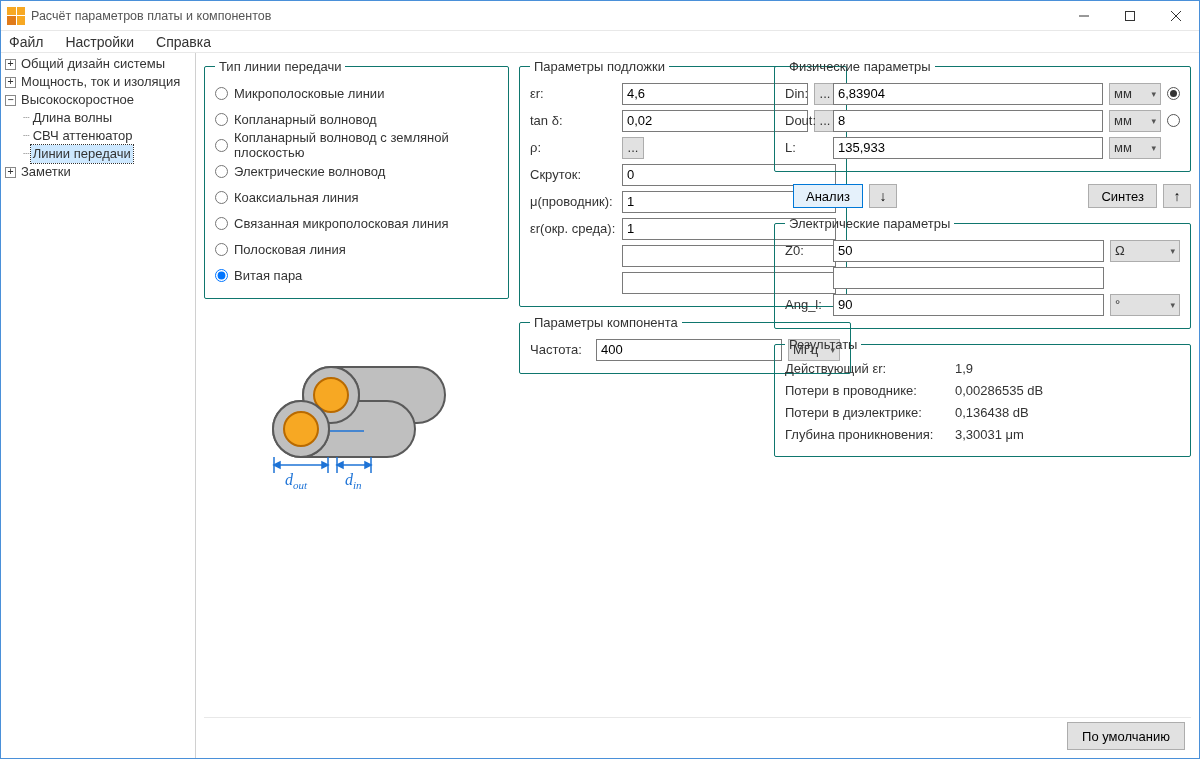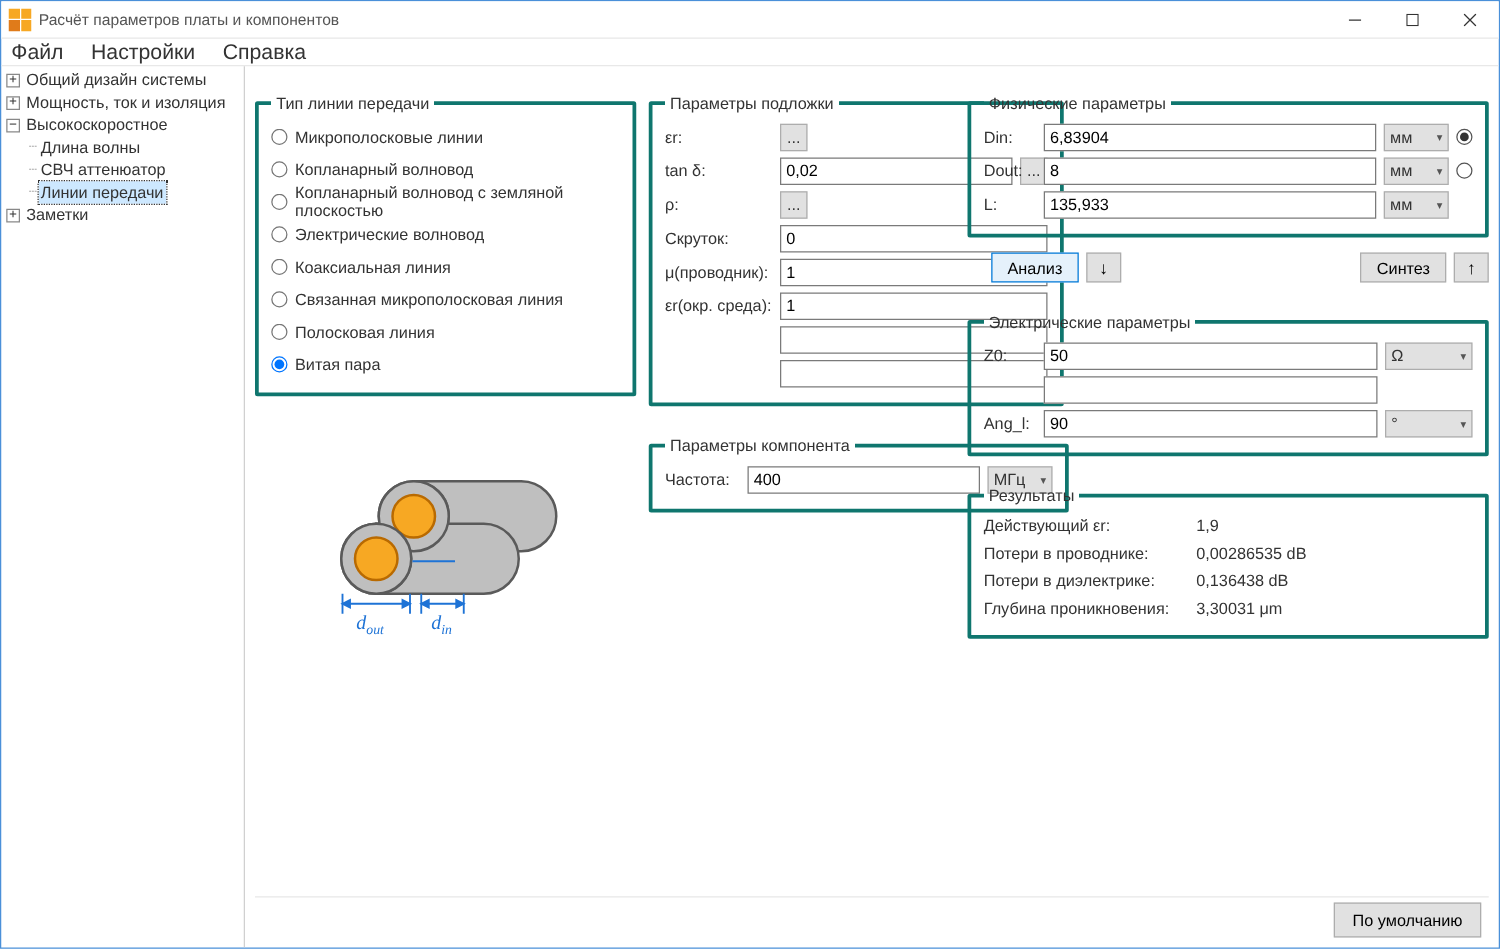--- a/index.html
+++ b/index.html
@@ -28,21 +28,21 @@
     width: 18px; height: 18px; margin-right: 6px;
     display: grid; grid-template-columns: 1fr 1fr; grid-template-rows: 1fr 1fr; gap:1px;
     background:#fff;
   }
   .titlebar .app-icon span { background:#f7a823; }
   .titlebar .app-icon span:nth-child(3){ background:#e07b1a;}
   .titlebar .title { flex:1; color:#555; font-size:12.5px; }
   .titlebar .win-controls { display:flex; align-items: stretch; height:100%; }
   .wc-btn { width:46px; display:flex; align-items:center; justify-content:center; color:#666; font-size:10px; cursor:pointer; }
   
-  .menubar { height:22px; display:flex; align-items:center; padding:0 4px; gap:14px; font-size:17px; border-bottom:1px solid #e8e8e8;}
+  .menubar { height:22px; display:flex; align-items:center; padding:0 4px; gap:14px; font-size:14px; border-bottom:1px solid #e8e8e8;}
   .menubar .menu-item { padding:1px 4px; cursor:default; }
   
   .workspace { flex:1; display:flex; min-height:0; }
   
   .sidebar {
     width: 195px; border-right:1px solid #d0d0d0;
     padding: 2px 0; overflow:auto;
     font-size:13px;
   }
   .tree-row { display:flex; align-items:center; line-height:18px; padding:0 4px; white-space:nowrap; cursor:default; }
@@ -56,22 +56,22 @@
   .tree-row.selected .tree-label { background:#cde8ff; outline:1px dotted #333; padding:0 2px; }
   .tree-label { padding:0 2px; }
   
   .main { flex:1; padding: 6px 8px 4px 8px; display:flex; flex-direction: column; min-height:0;}
   .columns { flex:1; display:flex; gap:10px; align-items:flex-start; }
   .col { display:flex; flex-direction:column; }
   .col.a { width: 305px; }
   .col.b { width: 245px; }
   .col.c { width: 270px; flex:1; }
   fieldset.group {
-    border:3px solid #0f766e; border-radius:2px;
-    padding: 6px 10px 10px 10px; margin:16px 0 8px 0;
+    border:1px solid #0f766e; border-radius:2px;
+    padding: 6px 10px 10px 10px; margin:0 0 8px 0;
   }
   fieldset.group > legend { color:#333; padding:0 4px; font-size:13px; }
   .radio-row { display:flex; align-items:center; height:26px; cursor:pointer; }
   .radio-row input { margin:0 6px 0 0; }
   
   .form-row { display:flex; align-items:center; height:27px; gap:6px; }
   .form-row .lbl { flex:0 0 86px; }
   .col.c .form-row .lbl { flex:0 0 42px; }
   .form-row .lbl.wide { flex-basis: 60px;}
   .form-input {
@@ -275,20 +275,21 @@
           </svg>
         </div>
       </div>
 
       <div class="col b">
         <fieldset class="group">
           <legend>Параметры подложки</legend>
 
           <div class="form-row">
             <div class="lbl">εr:</div>
+            <input class="form-input" value="4,6" style="">
             <div class="square-btn">...</div>
           </div>
           <div class="form-row">
             <div class="lbl">tan δ:</div>
             <input class="form-input" value="0,02" style="">
             <div class="square-btn">...</div>
           </div>
           <div class="form-row">
             <div class="lbl">ρ:</div>
             <div class="square-btn">...</div>

